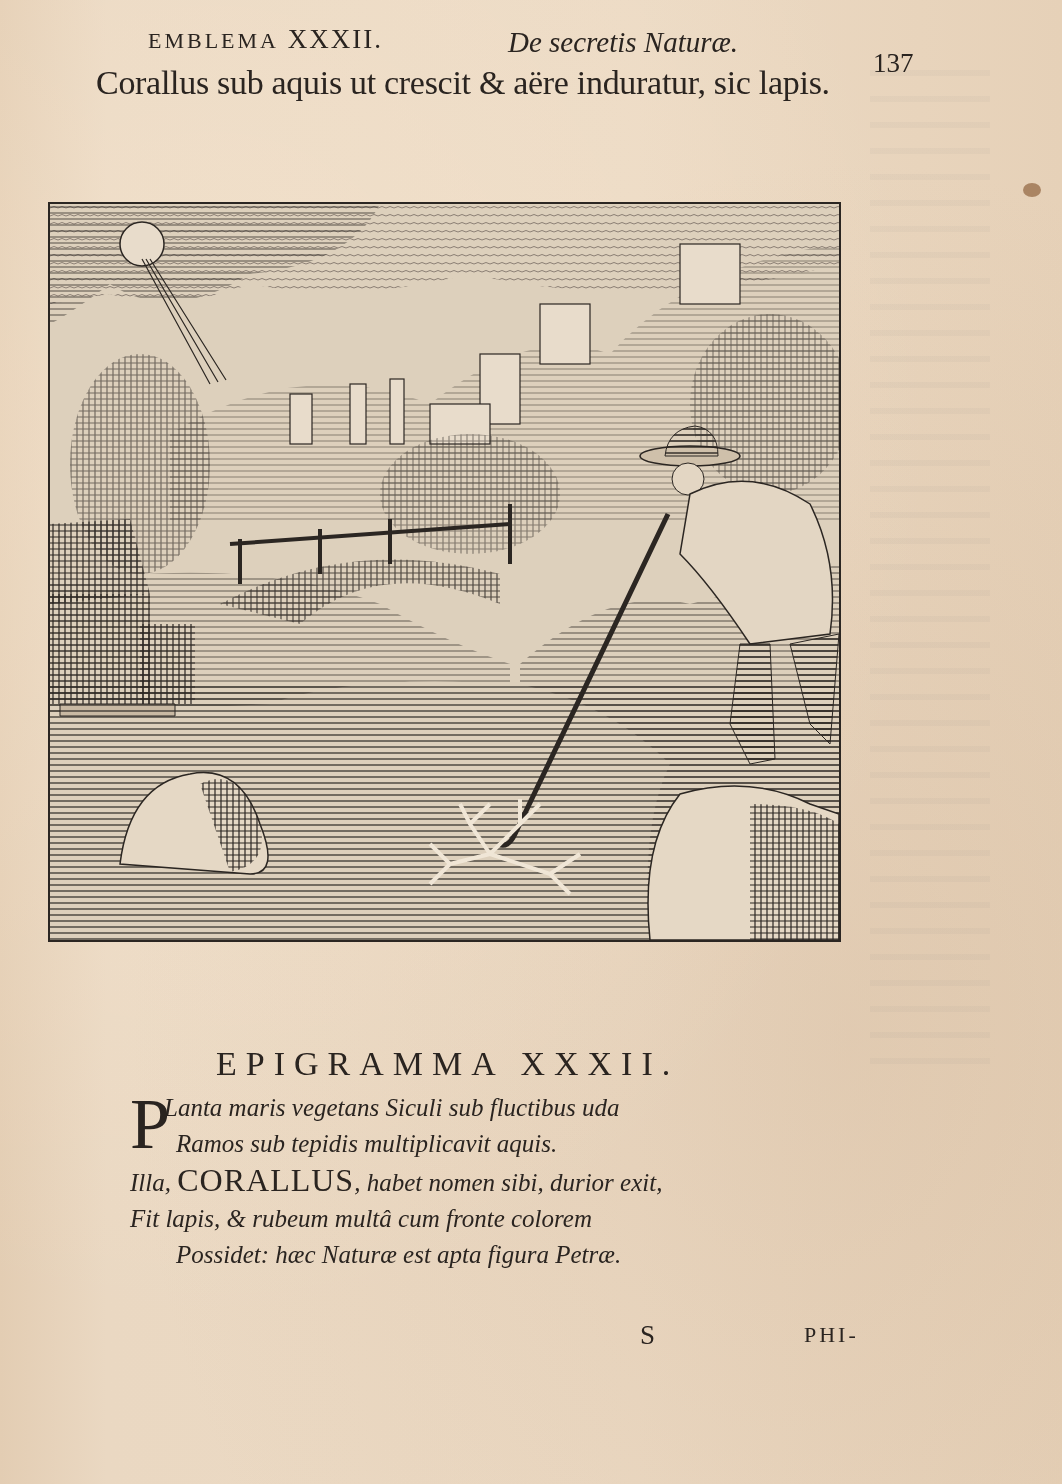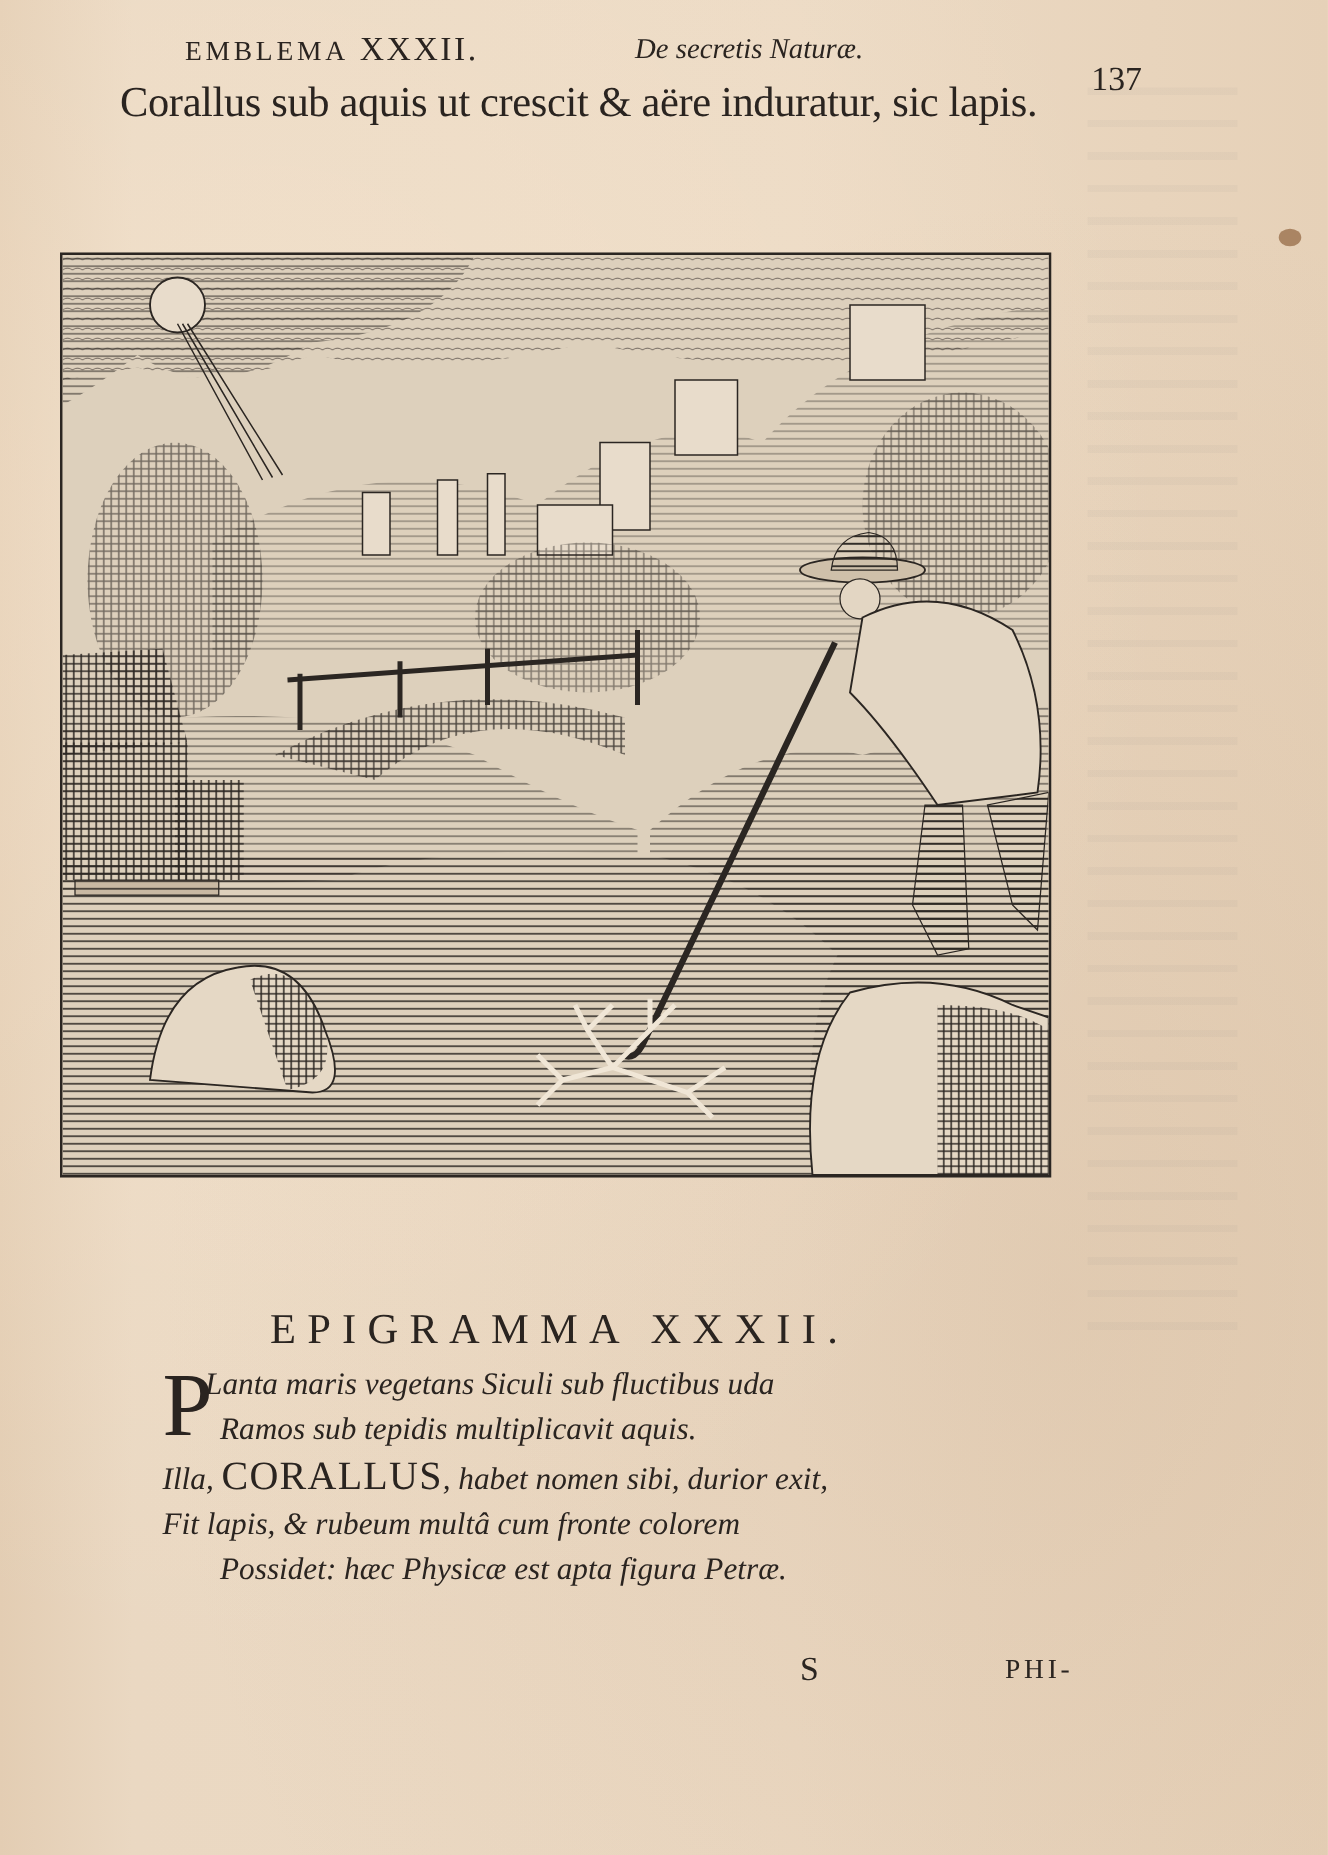--- a/index.html
+++ b/index.html
@@ -13,21 +13,21 @@
     font-family:"DejaVu Serif", serif;
     color:#2a2420;
   }
   .bleed{position:absolute;left:870px;top:70px;width:120px;height:1000px;
     background:repeating-linear-gradient(180deg, rgba(120,120,120,0.07) 0 6px, transparent 6px 26px);
     opacity:.8;}
   .stain{position:absolute;border-radius:50%;background:rgba(120,70,30,0.55);}
   .header{position:absolute;left:148px;top:22px;width:770px;height:40px;}
   .run-head{position:absolute;left:0;top:2px;font-size:27px;letter-spacing:2px;font-family:"Liberation Serif",serif;text-align:right;}
   .run-head .sc{font-size:22px;letter-spacing:3px;}
-  .run-ital{position:absolute;left:360px;top:4px;font-size:23px;font-style:italic;font-family:"Liberation Serif",serif;}
+  .run-ital{position:absolute;left:360px;top:4px;font-size:29px;font-style:italic;font-family:"Liberation Serif",serif;}
   .page-num{position:absolute;left:725px;top:6px;font-size:27px;font-family:"Liberation Serif",serif;margin-top:20px;}
   .motto{position:absolute;left:96px;top:64px;font-size:34px;font-family:Liberation Serif, serif;letter-spacing:-0.3px;}
   .engraving{position:absolute;left:48px;top:202px;width:789px;height:736px;
     border:2px solid #2b2622;background:#d8c8b2;overflow:hidden;}
   .engraving svg{display:block;}
   .epi-title{position:absolute;left:172px;top:1045px;font-size:34px;letter-spacing:9px;font-family:"Liberation Serif",serif;margin-left:44px;}
   .poem{position:absolute;left:130px;top:1090px;font-family:"Liberation Serif",serif;font-style:italic;font-size:25px;line-height:36px;}
   .poem .line{white-space:nowrap;}
   .dropcap{position:absolute;left:130px;top:1088px;font-size:72px;line-height:72px;font-family:"Liberation Serif",serif;font-style:normal;}
   .poem .l0{padding-left:34px;}
@@ -129,17 +129,17 @@
 </div>
 
 <div class="epi-title">EPIGRAMMA XXXII.</div>
 
 <div class="dropcap">P</div>
 <div class="poem">
   <div class="line l0">Lanta maris vegetans Siculi sub fluctibus uda</div>
   <div class="line indent">Ramos sub tepidis multiplicavit aquis.</div>
   <div class="line"><span>Illa, </span><span class="sc">CORALLUS</span><span>, habet nomen sibi, durior exit,</span></div>
   <div class="line">Fit lapis, &amp; rubeum multâ cum fronte colorem</div>
-  <div class="line indent">Possidet: hæc Physicæ est apta figura Petræ.</div>
+  <div class="line indent">Possidet: hæc Naturæ est apta figura Petræ.</div>
 </div>
 
 <div class="sig">S</div>
 <div class="catch">PHI-</div>
 
 </body></html>

